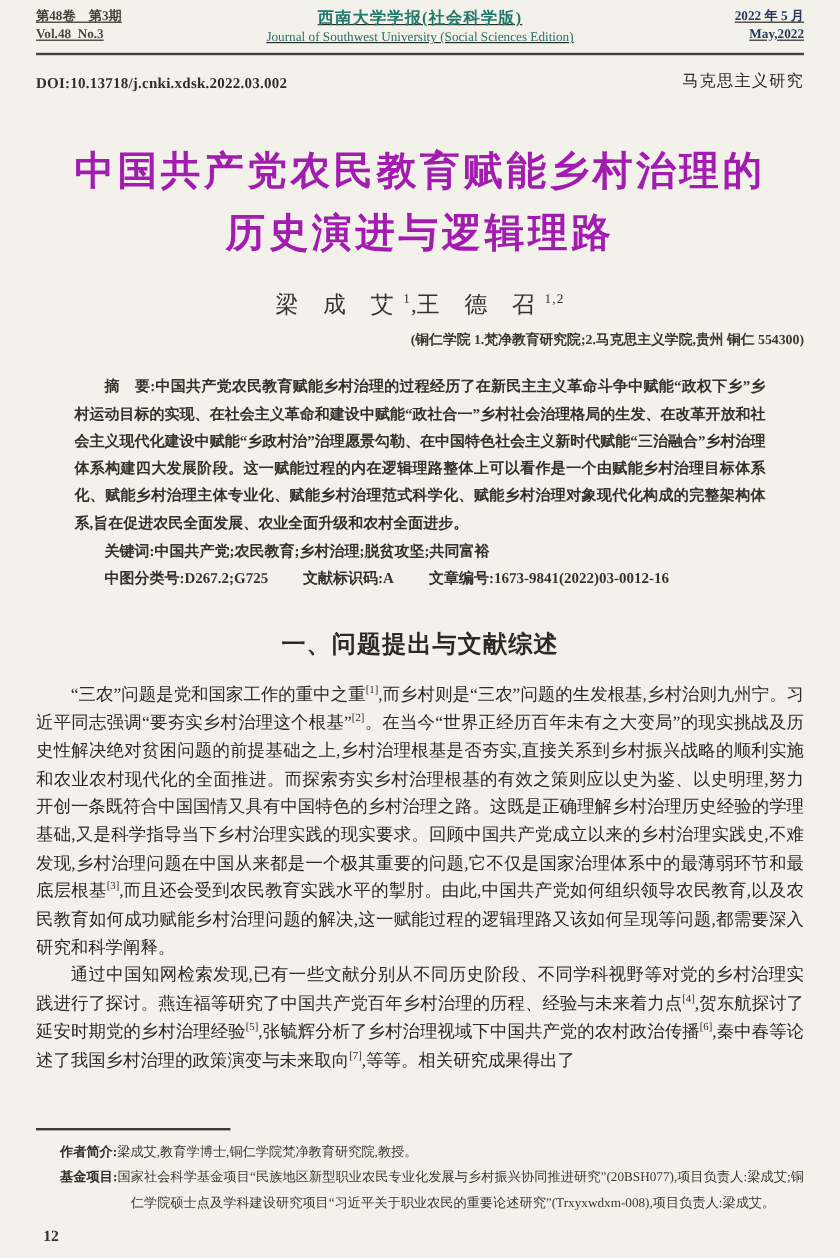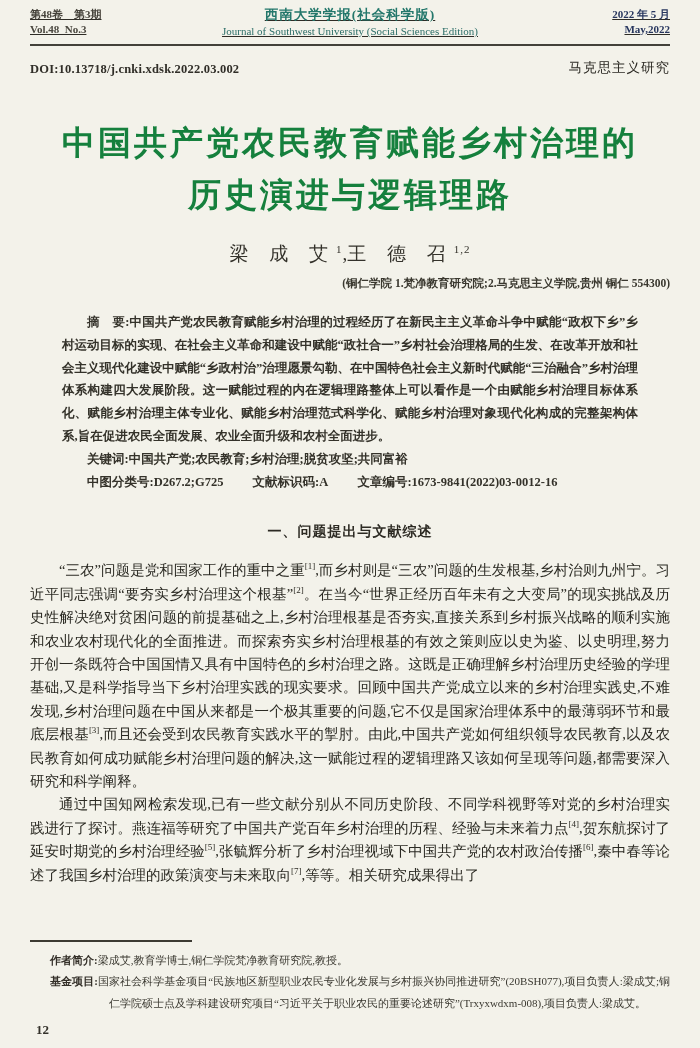--- a/index.html
+++ b/index.html
@@ -38,21 +38,21 @@
   .doi-text{color:#302e28;font-weight:bold;letter-spacing:.2px;}
   .category-label{color:#2b2923;font-weight:normal;font-size:13.5px;letter-spacing:1px;}
   
   .article-title{
     margin:40px 0 0 0;
     text-align:center;
     font-size:33px;
     font-weight:600;
     letter-spacing:3px;
     line-height:52px;
-    color:#15803d;
+    color:#a21caf;
   }
   .authors{
     margin-top:20px;text-align:center;
     font-size:19px;color:#34322b;letter-spacing:8px;
   }
   .authors sup{font-size:11px;letter-spacing:1px;vertical-align:super;}
   .author-sep{letter-spacing:0;}
   .affiliation{
     margin-top:9px;text-align:right;
     font-size:11.5px;font-weight:bold;color:#3a382f;
@@ -64,21 +64,21 @@
     font-weight:bold;color:#34322a;
     text-align:justify;
   }
   .abstract-block p{margin:0;text-indent:2em;}
   .clc-line span.seg{margin-right:26px;}
   .clc-line span.seg:last-child{margin-right:0;}
   
   .section-heading{
     margin:30px 0 0 0;
     text-align:center;
-    font-size:14px;font-weight:bold;color:#2c2a23;
+    font-size:20px;font-weight:bold;color:#2c2a23;
     letter-spacing:1px;
   }
   .body-text{
     margin-top:18px;
     font-size:14.5px;line-height:23.4px;
     text-align:justify;color:#2b2a23;
   }
   .body-text p{margin:0;text-indent:2em;}
   .body-text sup.ref{font-size:9px;vertical-align:super;line-height:0;}
   

